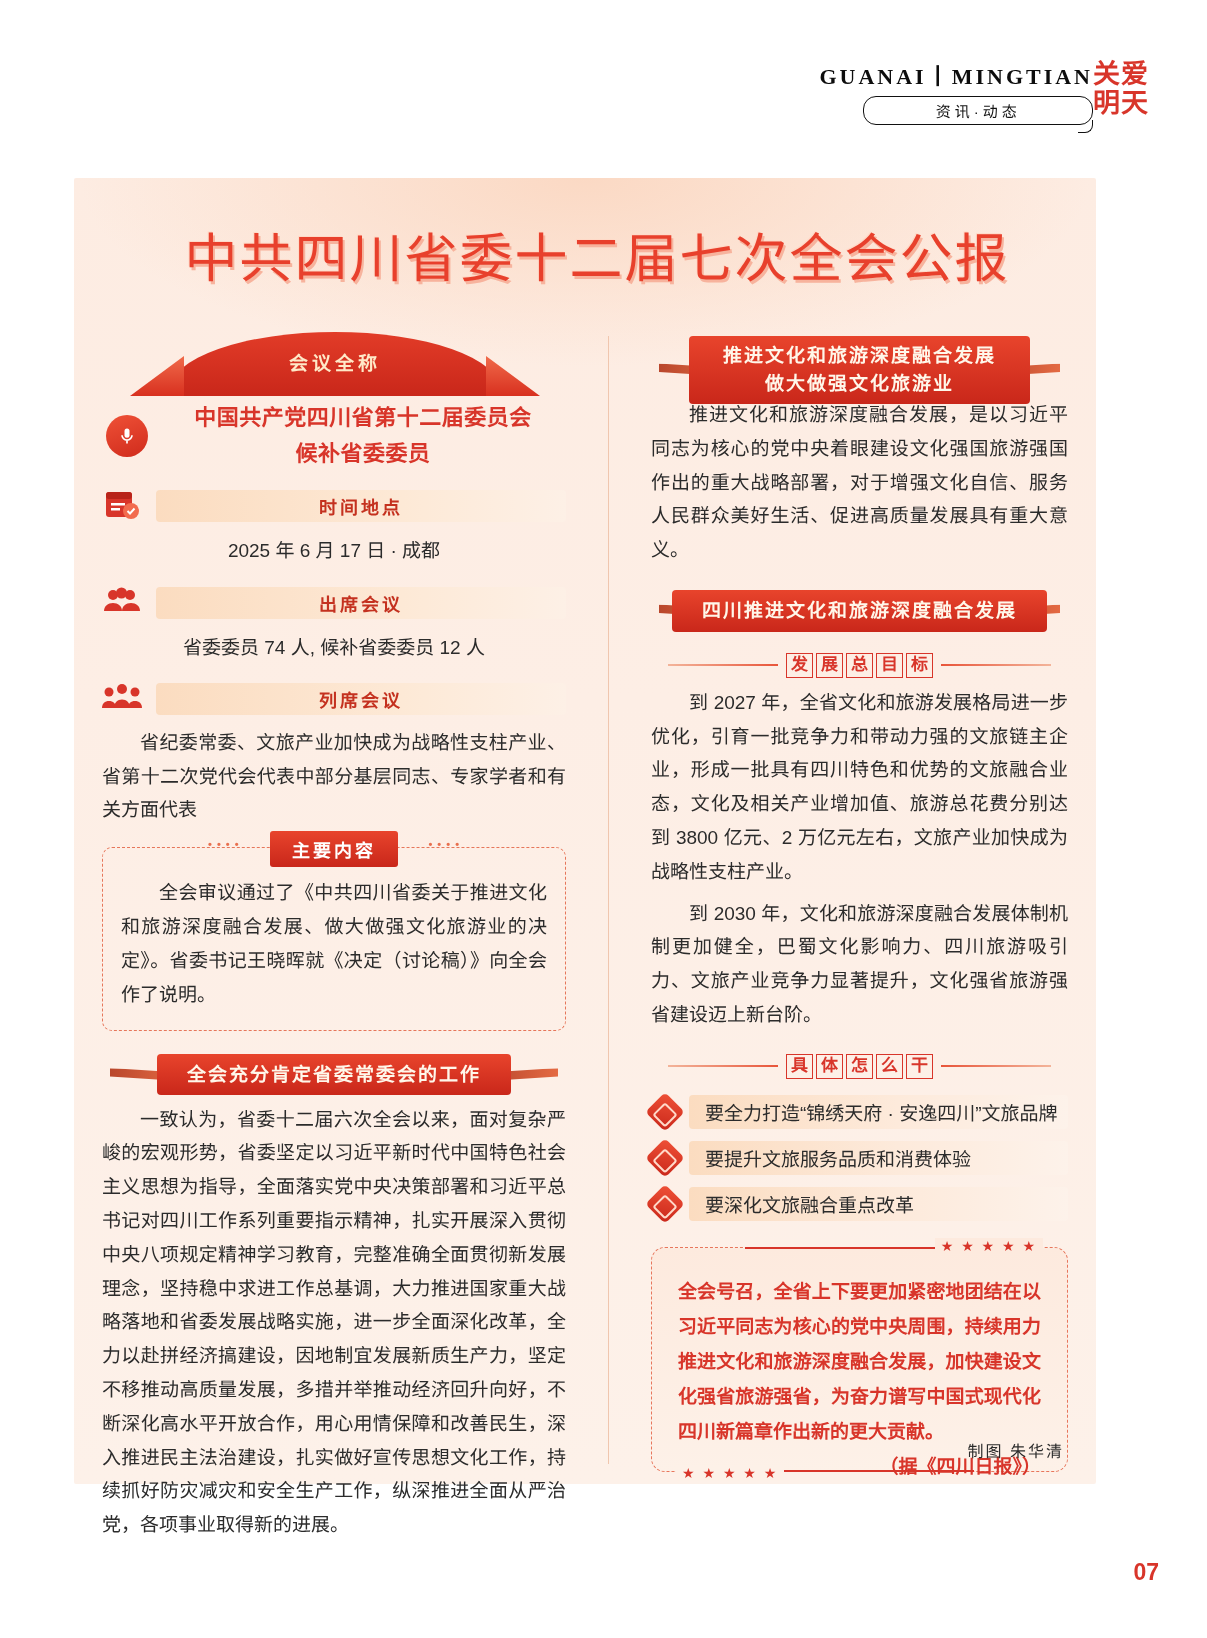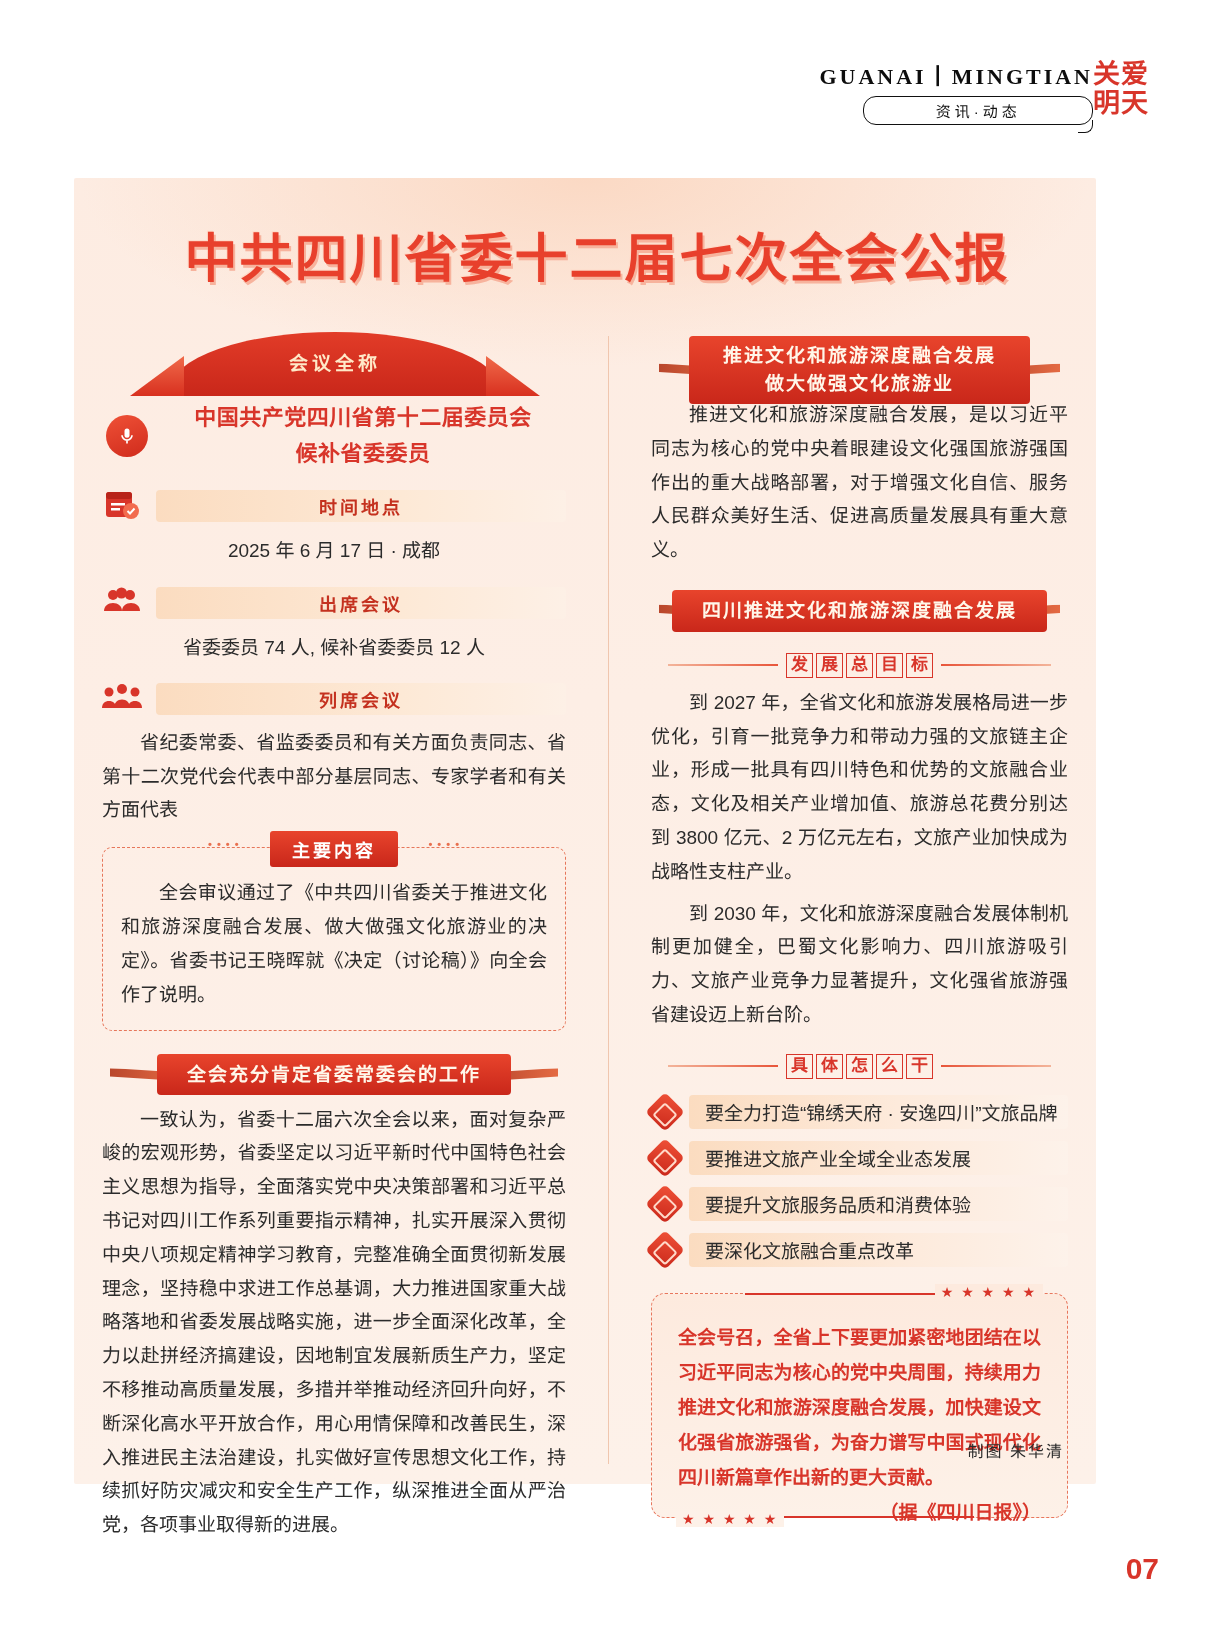--- a/index.html
+++ b/index.html
@@ -80,21 +80,21 @@
     background: radial-gradient(ellipse at 50% 0%, #fbd9c4 0%, rgba(253,236,226,0) 70%);
   }
 
   
   .poster-title {
     position: absolute;
     top: 38px;
     left: 0; right: 0;
     text-align: center;
     font-family: "Liberation Serif", serif;
-    font-weight: bold;
+    font-weight: normal;
     font-size: 53px;
     letter-spacing: 2px;
     color: #e8402c;
     text-shadow: 2px 3px 0 #f7b39d, -1px -1px 0 #ffd9c7;
     margin-left: 24px;
   }
 
   
   .cols {
     position: absolute;
@@ -370,21 +370,21 @@
     color: #2b2b2b;
     letter-spacing: 2px;
   }
 
   .page-no {
     position: absolute;
     right: 48px;
     bottom: 52px;
     color: #d8352a;
     font-weight: bold;
-    font-size: 30px;
+    font-size: 23px;
     font-family: "Liberation Sans", sans-serif;
   }
 
   .indent { text-indent: 2em; }
 </style>
 </head>
 <body>
 
 <div class="masthead">
   <div class="masthead-left">
@@ -459,21 +459,21 @@
               <circle cx="7" cy="12" r="4.5"></circle>
               <circle cx="20" cy="9" r="5"></circle>
               <circle cx="33" cy="12" r="4.5"></circle>
               <path d="M0 28c0-4.5 3-7 7-7s7 2.5 7 7z"></path>
               <path d="M12 28c0-5.5 3.5-8.5 8-8.5s8 3 8 8.5z"></path>
               <path d="M26 28c0-4.5 3-7 7-7s7 2.5 7 7z"></path>
             </svg>
         </div>
         <div class="bar">列席会议</div>
       </div>
-      <div class="para indent">省纪委常委、省监委委员和有关方面负责同志、省第十二次党代会代表中部分基层同志、专家学者和有关方面代表</div>
+      <div class="para indent">省纪委常委、文旅产业加快成为战略性支柱产业、省第十二次党代会代表中部分基层同志、专家学者和有关方面代表</div>
 
       <div class="dashed-box">
         <div class="dashed-title">主要内容</div>
         <div class="para indent">全会审议通过了《中共四川省委关于推进文化和旅游深度融合发展、做大做强文化旅游业的决定》。省委书记王晓晖就《决定（讨论稿）》向全会作了说明。</div>
       </div>
 
       <div class="banner">
         <div class="banner-main">全会充分肯定省委常委会的工作</div>
       </div>
       <div class="para indent">一致认为，省委十二届六次全会以来，面对复杂严峻的宏观形势，省委坚定以习近平新时代中国特色社会主义思想为指导，全面落实党中央决策部署和习近平总书记对四川工作系列重要指示精神，扎实开展深入贯彻中央八项规定精神学习教育，完整准确全面贯彻新发展理念，坚持稳中求进工作总基调，大力推进国家重大战略落地和省委发展战略实施，进一步全面深化改革，全力以赴拼经济搞建设，因地制宜发展新质生产力，坚定不移推动高质量发展，多措并举推动经济回升向好，不断深化高水平开放合作，用心用情保障和改善民生，深入推进民主法治建设，扎实做好宣传思想文化工作，持续抓好防灾减灾和安全生产工作，纵深推进全面从严治党，各项事业取得新的进展。</div>
@@ -523,24 +523,20 @@
         <div class="tag-line r"></div>
       </div>
 
       <div class="bullets">
         <div class="bullet-row">
           <div class="bullet-dia"></div>
           <div class="bullet-bar">要全力打造“锦绣天府 · 安逸四川”文旅品牌</div>
         </div>
         <div class="bullet-row">
           <div class="bullet-dia"></div>
-          <div class="bullet-bar">要推进文旅产业全域全业态发展</div>
-        </div>
-        <div class="bullet-row">
-          <div class="bullet-dia"></div>
           <div class="bullet-bar">要提升文旅服务品质和消费体验</div>
         </div>
         <div class="bullet-row">
           <div class="bullet-dia"></div>
           <div class="bullet-bar">要深化文旅融合重点改革</div>
         </div>
       </div>
 
       <div class="call-box">
         <div class="call-line-tr"></div>

